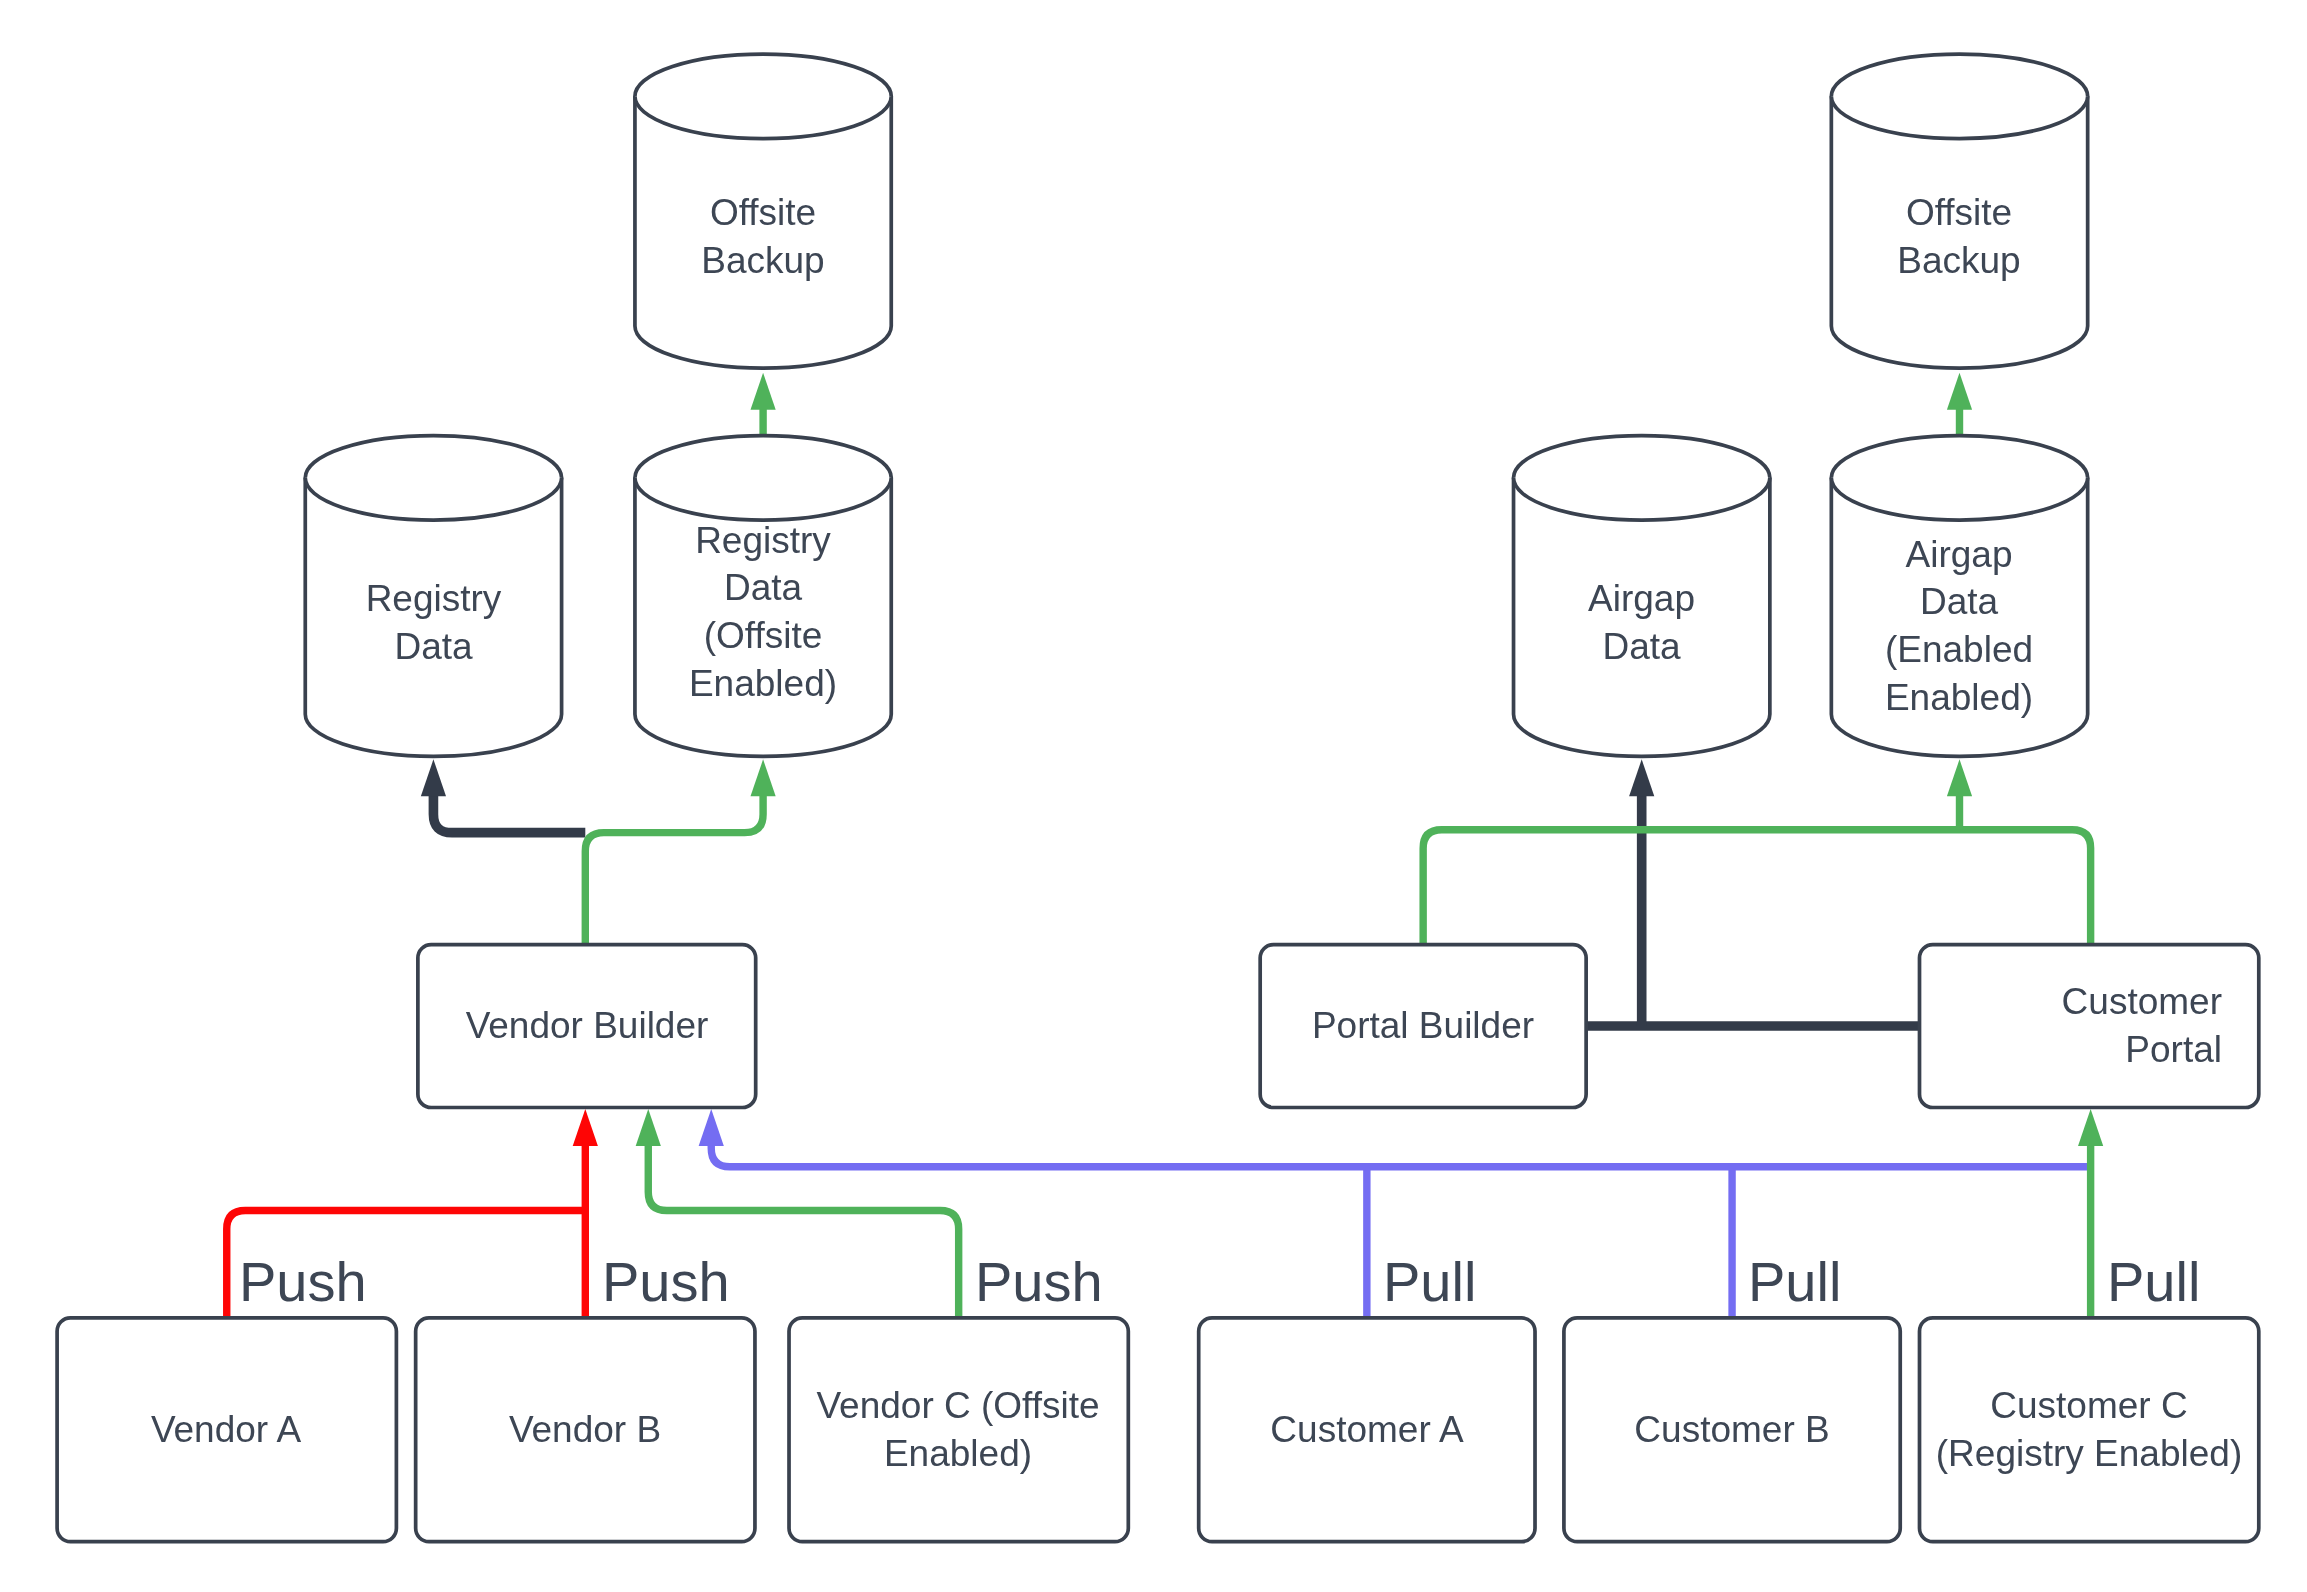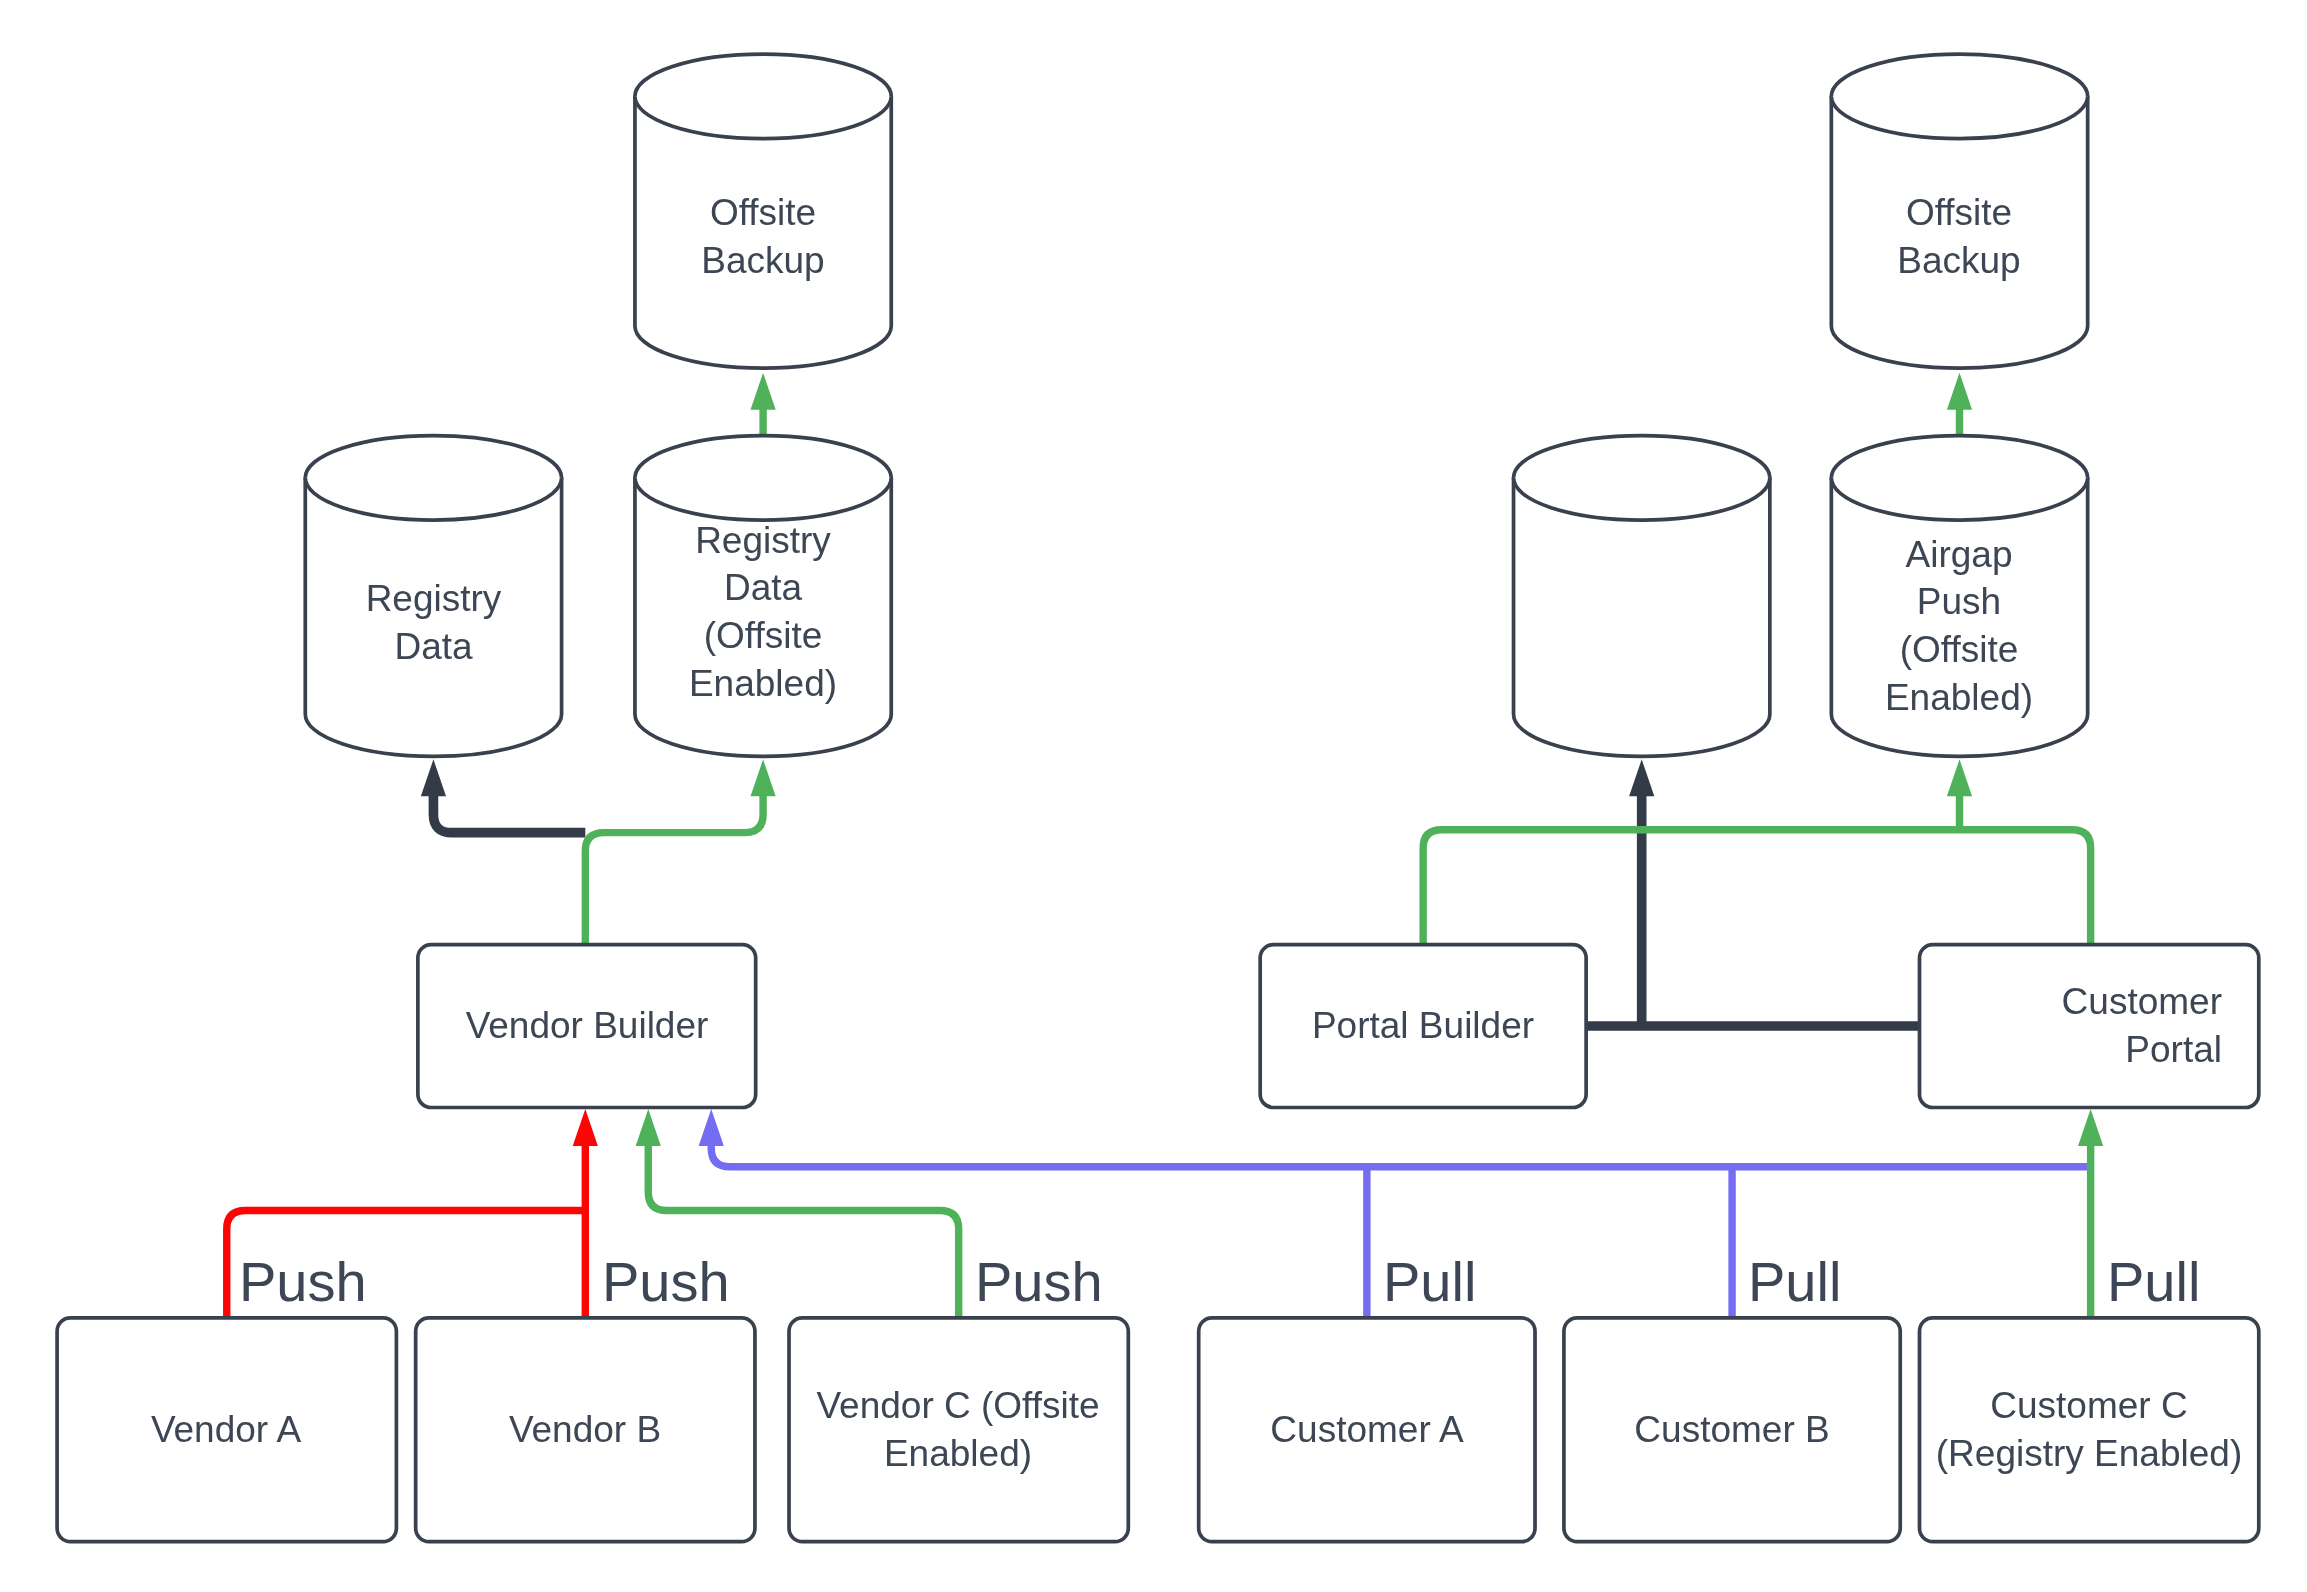--- a/index.html
+++ b/index.html
@@ -126,22 +126,23 @@
   <div class="label" style="left:455px;top:952px;width:264px;height:148px;">Vendor Builder</div>
 
   <div class="label" style="left:64px;top:1325px;width:324px;height:209px;">Vendor A</div>
 
   <div class="label" style="left:423px;top:1325px;width:324px;height:209px;">Vendor B</div>
 
   <div class="label" style="left:796px;top:1325px;width:324px;height:209px;">Vendor C (Offsite Enabled)</div>
 
   <div class="label" style="left:1848px;top:126px;width:222px;height:222px;">Offsite Backup</div>
 
+  <div class="label" style="left:1545px;top:519px;width:193px;height:207px;">Airgap Data</div>
 
-  <div class="label" style="left:1865px;top:489px;width:188px;height:274px;">Airgap Push (Offsite Enabled)</div>
+  <div class="label" style="left:1865px;top:489px;width:188px;height:274px;">Airgap Data (Enabled Enabled)</div>
 
   <div class="label" style="left:1297px;top:952px;width:252px;height:148px;">Portal Builder</div>
 
   <div class="label" style="left:1957px;top:952px;width:265px;height:148px;text-align:right;">Customer Portal</div>
 
   <div class="label" style="left:1206px;top:1325px;width:322px;height:209px;text-align:center;">Customer A</div>
 
   <div class="label" style="left:1571px;top:1325px;width:322px;height:209px;">Customer B</div>
 
   <div class="label" style="left:1927px;top:1325px;width:324px;height:209px;">Customer C (Registry Enabled)</div>

